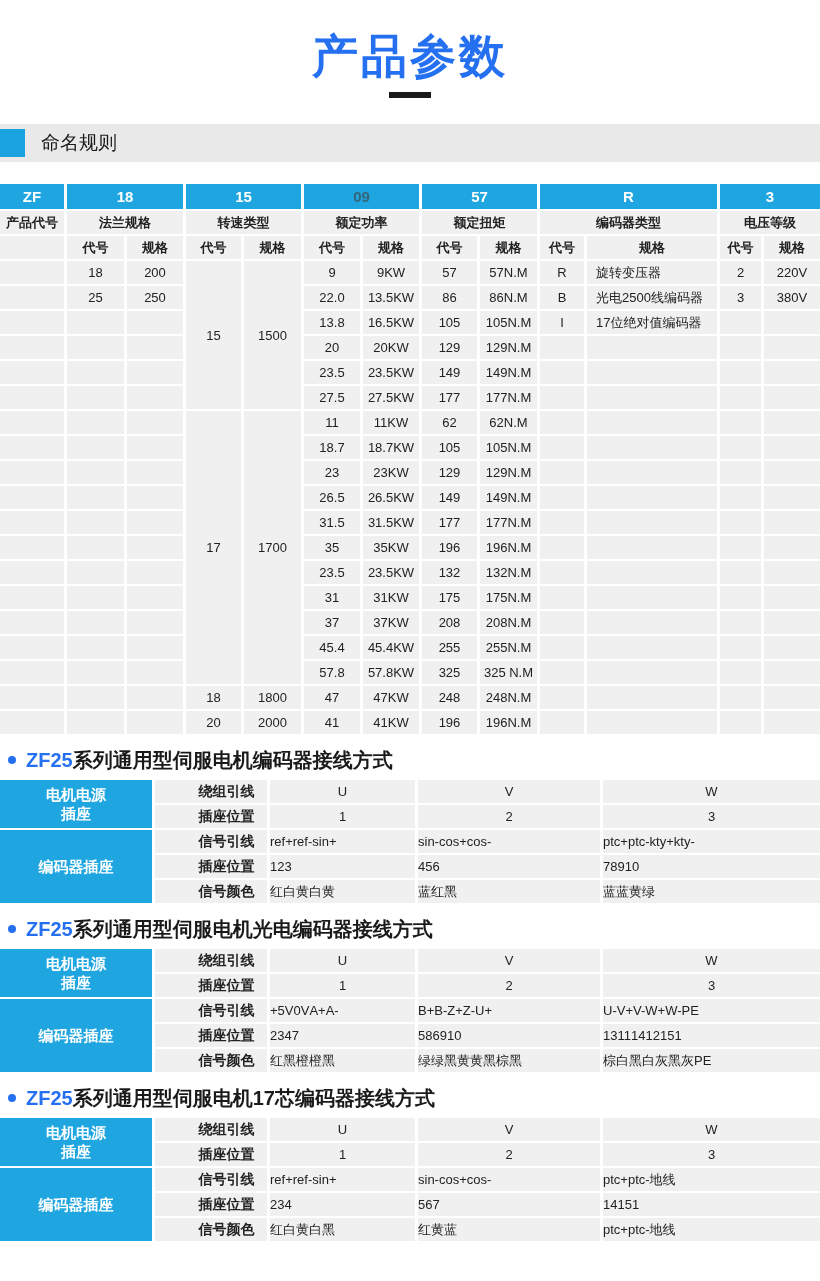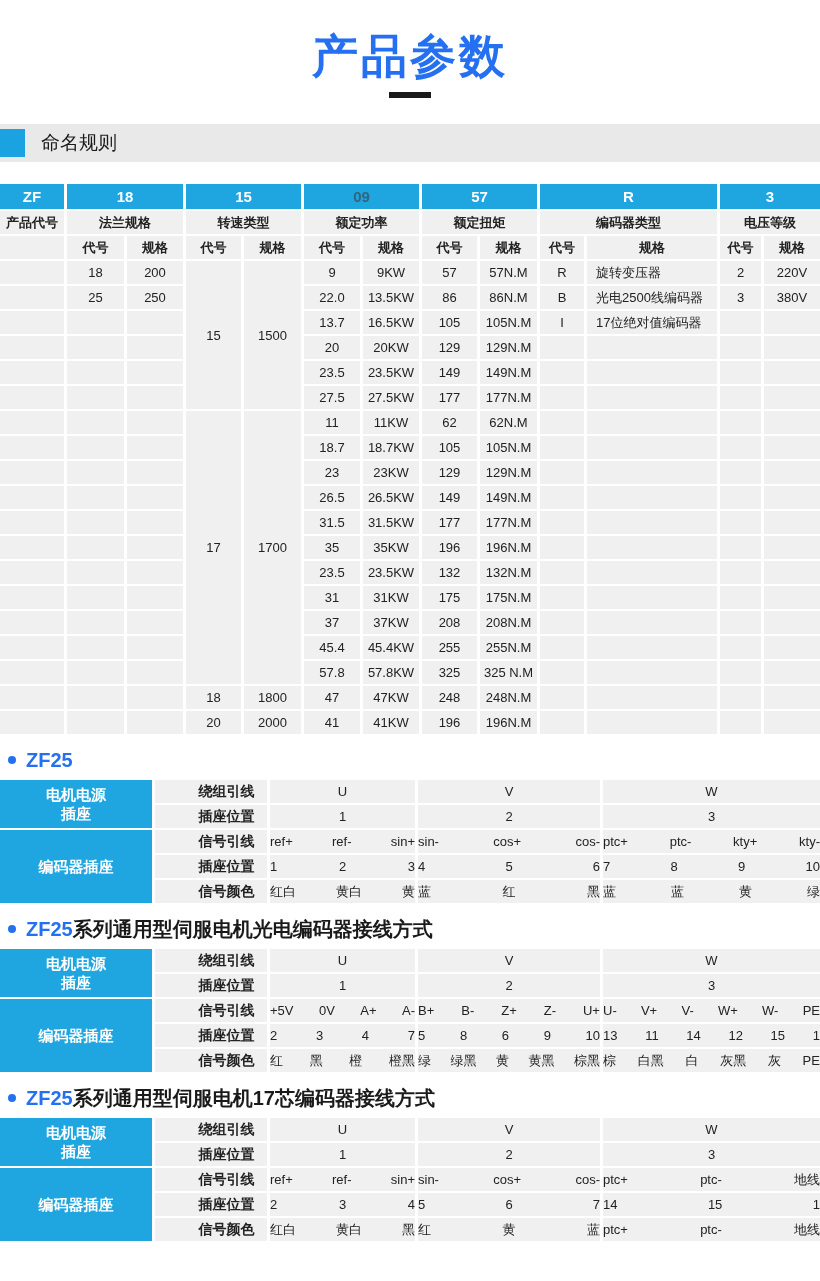--- a/index.html
+++ b/index.html
@@ -44,21 +44,21 @@
   .sec-title { display: flex; align-items: center; margin: 12px 0 6px; height: 24px; }
   .bullet { width: 8px; height: 8px; border-radius: 50%; background: #2470f0; margin: 0 10px 0 8px; flex: 0 0 auto; }
   .sec-title .brand { color: #2470f0; font-size: 20px; font-weight: bold; }
   .sec-title .rest { color: #1a1a1a; font-size: 20px; font-weight: bold; }
   .wire { width: 826px; margin-left: -3px; }
   .wire td.blue {
     background: #1fa6e0; color: #ffffff; font-weight: bold;
     font-size: 15px; line-height: 19px;
   }
   .wire td.lbl { font-weight: bold; font-size: 14px; padding-left: 31px; }
-  .zl { display: flex; justify-content: space-between; align-items: center; width: 100%; }
+  .zl { display: flex; justify-content: flex-start; align-items: center; width: 100%; }
   .zl span { display: inline-block; }
 </style>
 </head>
 <body>
 
 <div class="title-wrap">
   <div class="page-title">产品参数</div>
   <div class="title-bar"></div>
 </div>
 
@@ -142,21 +142,21 @@
     <td>86N.M</td>
     <td>B</td>
     <td class="l">光电2500线编码器</td>
     <td>3</td>
     <td>380V</td>
   </tr>
   <tr>
     <td></td>
     <td></td>
     <td></td>
-    <td>13.7</td>
+    <td>13.8</td>
     <td>16.5KW</td>
     <td>105</td>
     <td>105N.M</td>
     <td>I</td>
     <td class="l">17位绝对值编码器</td>
     <td></td>
     <td></td>
   </tr>
   <tr>
     <td></td>
@@ -371,20 +371,21 @@
     <td></td>
     <td></td>
     <td></td>
   </tr>
   </tbody>
 </table>
 
 <div class="sec-title">
   <span class="bullet"></span>
   <span class="brand">ZF25</span>
+  <span class="rest">系列通用型伺服电机编码器接线方式</span>
 </div>
 <table class="wire">
   <colgroup>
       <col style="width:152px">
       <col style="width:112px">
       <col style="width:145px">
       <col style="width:182px">
       <col style="width:217px">
     </colgroup>
   <tbody>

